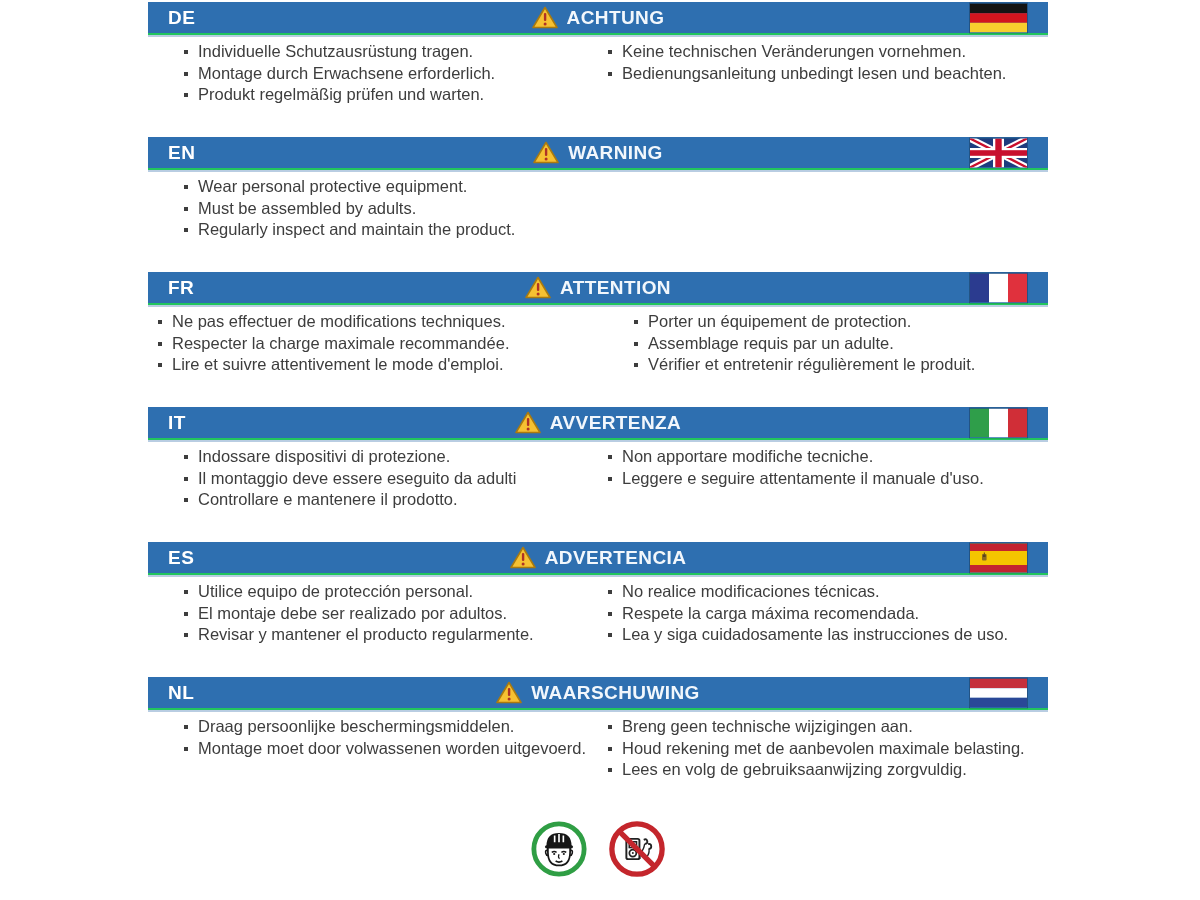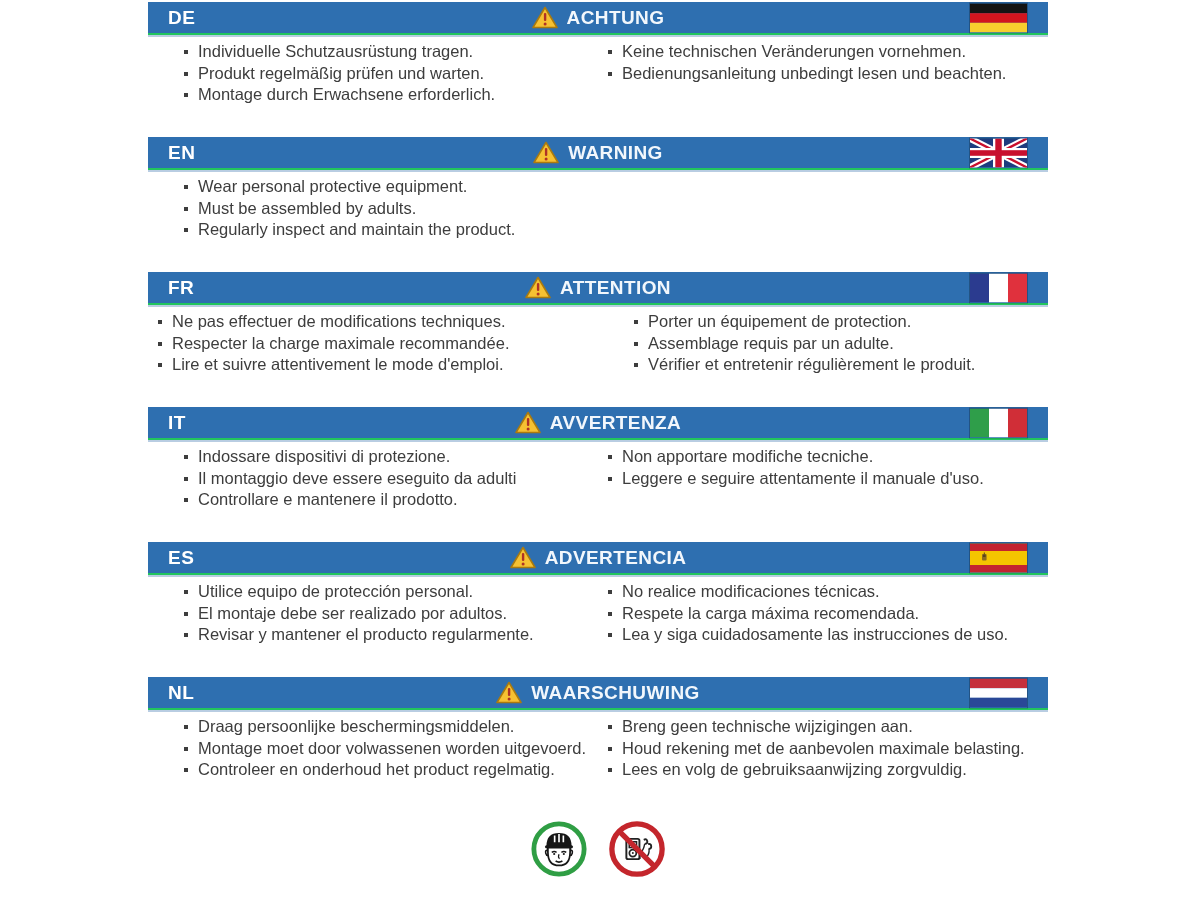--- a/index.html
+++ b/index.html
@@ -50,22 +50,22 @@
       <svg class="flag" viewBox="0 0 57 29">
         <rect width="57" height="9.7" fill="#141414"></rect>
           <rect y="9.7" width="57" height="9.6" fill="#d2151e"></rect>
           <rect y="19.3" width="57" height="9.7" fill="#f7cf2e"></rect>
       </svg>
     </div>
     <div class="cols">
       <div class="col left">
           <ul class="bullets">
         <li>Individuelle Schutzausrüstung tragen.</li>
+        <li>Montage durch Erwachsene erforderlich.</li>
         <li>Produkt regelmäßig prüfen und warten.</li>
-        <li>Montage durch Erwachsene erforderlich.</li>
       </ul>
         </div>
       <div class="col right">
           <ul class="bullets">
         <li>Keine technischen Veränderungen vornehmen.</li>
         <li>Bedienungsanleitung unbedingt lesen und beachten.</li>
       </ul>
         </div>
     </div>
   </div>
@@ -216,21 +216,20 @@
         <rect width="57" height="9.7" fill="#c5303c"></rect>
           <rect y="9.7" width="57" height="9.6" fill="#ffffff"></rect>
           <rect y="19.3" width="57" height="9.7" fill="#2a4897"></rect>
       </svg>
     </div>
     <div class="cols">
       <div class="col left">
           <ul class="bullets">
         <li>Draag persoonlijke beschermingsmiddelen.</li>
         <li>Montage moet door volwassenen worden uitgevoerd.</li>
-        <li>Controleer en onderhoud het product regelmatig.</li>
       </ul>
         </div>
       <div class="col right">
           <ul class="bullets">
         <li>Breng geen technische wijzigingen aan.</li>
         <li>Houd rekening met de aanbevolen maximale belasting.</li>
         <li>Lees en volg de gebruiksaanwijzing zorgvuldig.</li>
       </ul>
         </div>
     </div>

